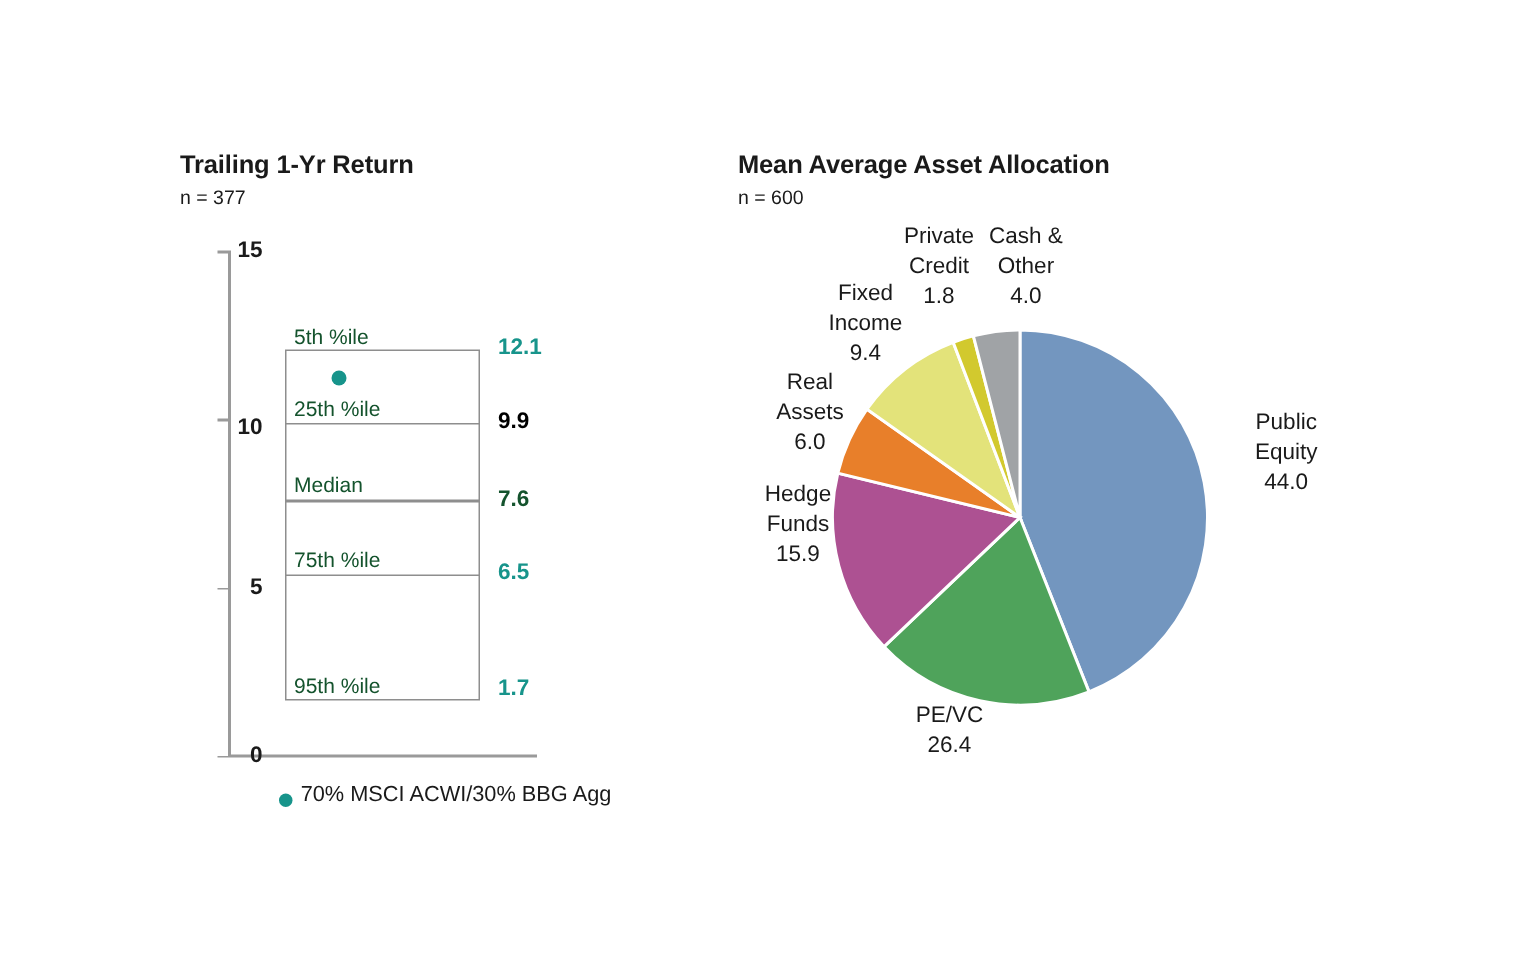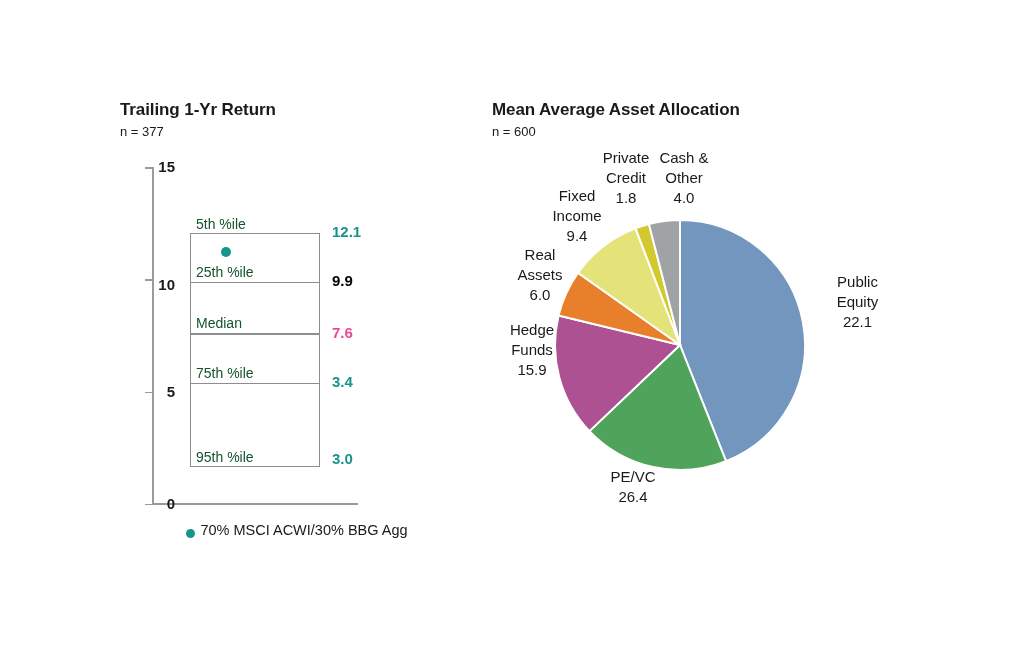--- a/index.html
+++ b/index.html
@@ -174,23 +174,23 @@
     <div class="box-divider" style="left:70px; width:130px; top:220.6px;"></div>
 
     <div class="box-inner-label" style="left:76px; top:54px;">5th %ile</div>
     <div class="box-inner-label" style="left:76px; top:102px;">25th %ile</div>
     <div class="box-inner-label" style="left:76px; top:153px;">Median</div>
     <div class="box-inner-label" style="left:76px; top:203px;">75th %ile</div>
     <div class="box-inner-label" style="left:76px; top:287px;">95th %ile</div>
 
     <div class="value-label" style="left: 212px; top: 61px; color: rgb(23, 148, 139);">12.1</div>
     <div class="value-label" style="left: 212px; top: 110px; color: #000000;">9.9</div>
-    <div class="value-label" style="left: 212px; top: 162px; color: #ec4899;">7.6</div>
-    <div class="value-label" style="left: 212px; top: 211px; color: rgb(23, 148, 139);">3.4</div>
-    <div class="value-label" style="left: 212px; top: 288px; color: rgb(23, 148, 139);">3.0</div>
+    <div class="value-label" style="left: 212px; top: 162px; color: #14532d;">7.6</div>
+    <div class="value-label" style="left: 212px; top: 211px; color: rgb(23, 148, 139);">6.5</div>
+    <div class="value-label" style="left: 212px; top: 288px; color: rgb(23, 148, 139);">1.7</div>
 
     <div id="benchmark-dot" style="left: 101px; top: 85px; background: rgb(23, 148, 139);"></div>
 
     <div id="boxplot-legend">
       <span id="legend-swatch" style="background: rgb(23, 148, 139);"></span>
       <span id="legend-text">70% MSCI ACWI/30% BBG Agg</span>
     </div>
   </div>
 </div>
 
@@ -206,21 +206,21 @@
         <path d="M 188 245 L 97.42 331.14 A 125 125 0 0 1 66.55 215.44 Z" fill="#AD5192" stroke="#ffffff" stroke-width="2"></path>
         <path d="M 188 245 L 66.55 215.44 A 125 125 0 0 1 85.96 172.80 Z" fill="#E87F2A" stroke="#ffffff" stroke-width="2"></path>
         <path d="M 188 245 L 85.96 172.80 A 125 125 0 0 1 143.45 128.21 Z" fill="#E3E37A" stroke="#ffffff" stroke-width="2"></path>
         <path d="M 188 245 L 143.45 128.21 A 125 125 0 0 1 156.91 123.93 Z" fill="#D2C92E" stroke="#ffffff" stroke-width="2"></path>
         <path d="M 188 245 L 156.91 123.93 A 125 125 0 0 1 188.00 120.00 Z" fill="#A0A3A6" stroke="#ffffff" stroke-width="2"></path>
       </svg>
   </div>
 
   <div class="pie-label" style="left:318px; top:172px; width:95px;">Public
 Equity
-22.1</div>
+44.0</div>
 
   <div class="pie-label" style="left:96px; top:367px; width:90px;">PE/VC
 26.4</div>
 
   <div class="pie-label" style="left:-2px; top:220px; width:84px;">Hedge
 Funds
 15.9</div>
 
   <div class="pie-label" style="left:8px; top:145px; width:80px;">Real
 Assets

